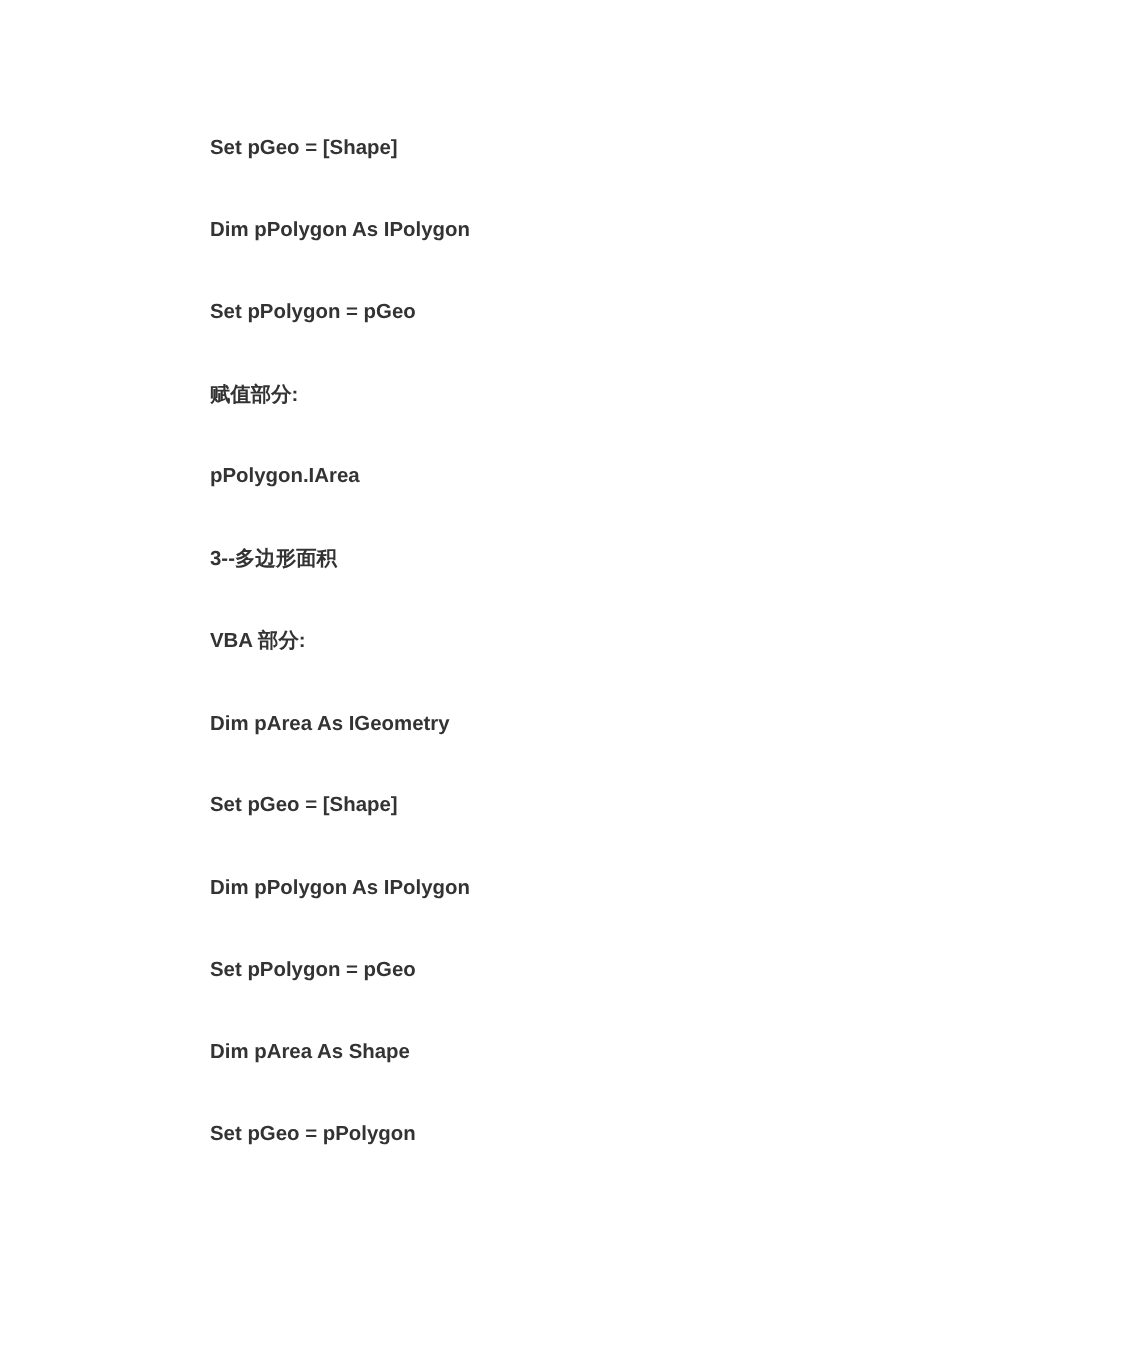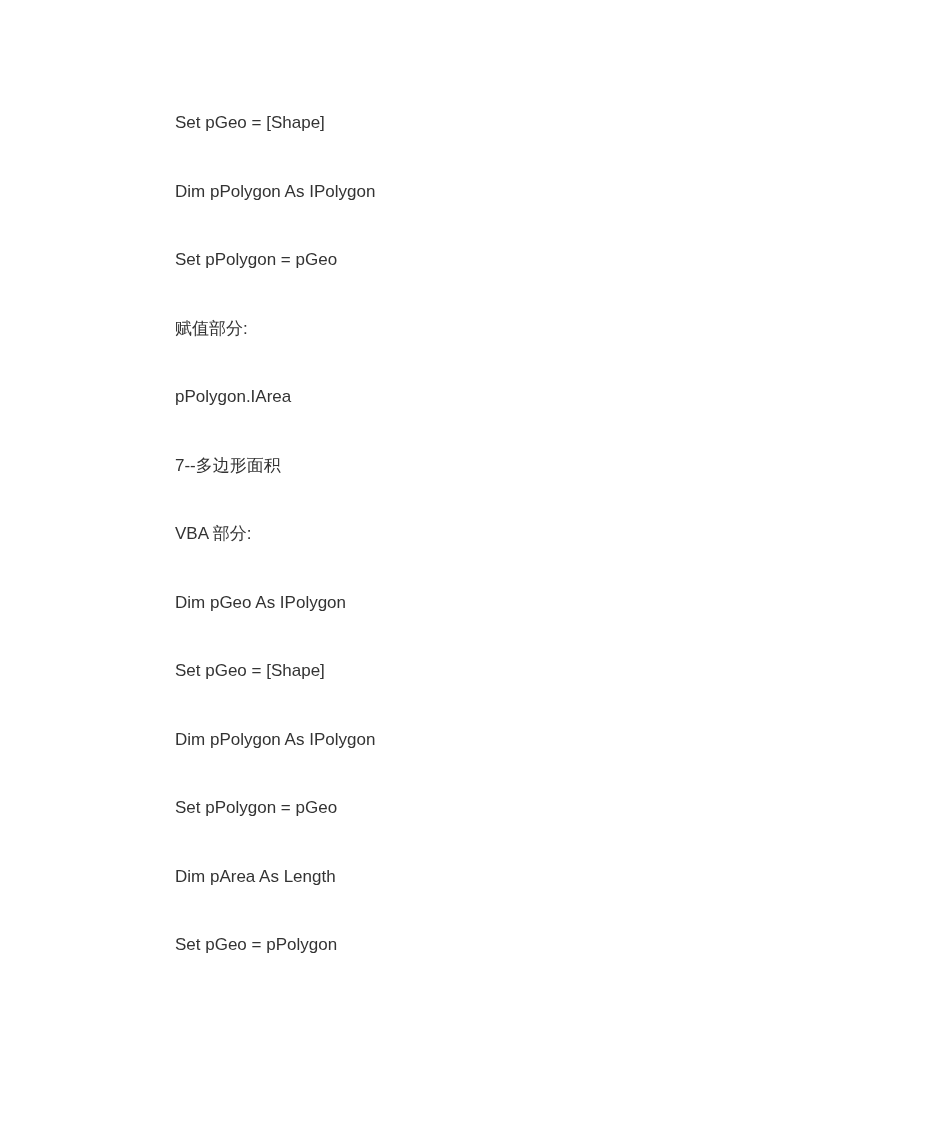--- a/index.html
+++ b/index.html
@@ -1,18 +1,19 @@
 <!DOCTYPE html>
 <html><head>
   <meta charset="utf-8">
   <style>
     * {
       margin: 0;
       padding: 0;
       box-sizing: border-box;
+      font-weight: bold;
     }
     body {
       width: 945px;
       height: 1123px;
       background: #ffffff;
       font-family: "Microsoft YaHei", "PingFang SC", Arial, sans-serif;
       font-size: 17px;
       color: #333333;
       padding-left: 175px;
       padding-top: 110px;
@@ -23,20 +24,20 @@
     }
   </style>
 </head>
 <body>
 
 <div class="line">Set pGeo = [Shape]</div>
 <div class="line">Dim pPolygon As IPolygon</div>
 <div class="line">Set pPolygon = pGeo</div>
 <div class="line">赋值部分:</div>
 <div class="line">pPolygon.IArea</div>
-<div class="line">7--多边形面积</div>
+<div class="line">3--多边形面积</div>
 <div class="line">VBA 部分:</div>
-<div class="line">Dim pGeo As IPolygon</div>
+<div class="line">Dim pArea As IGeometry</div>
 <div class="line">Set pGeo = [Shape]</div>
 <div class="line">Dim pPolygon As IPolygon</div>
 <div class="line">Set pPolygon = pGeo</div>
-<div class="line">Dim pArea As Length</div>
+<div class="line">Dim pArea As Shape</div>
 <div class="line">Set pGeo = pPolygon</div>
 
 </body></html>

